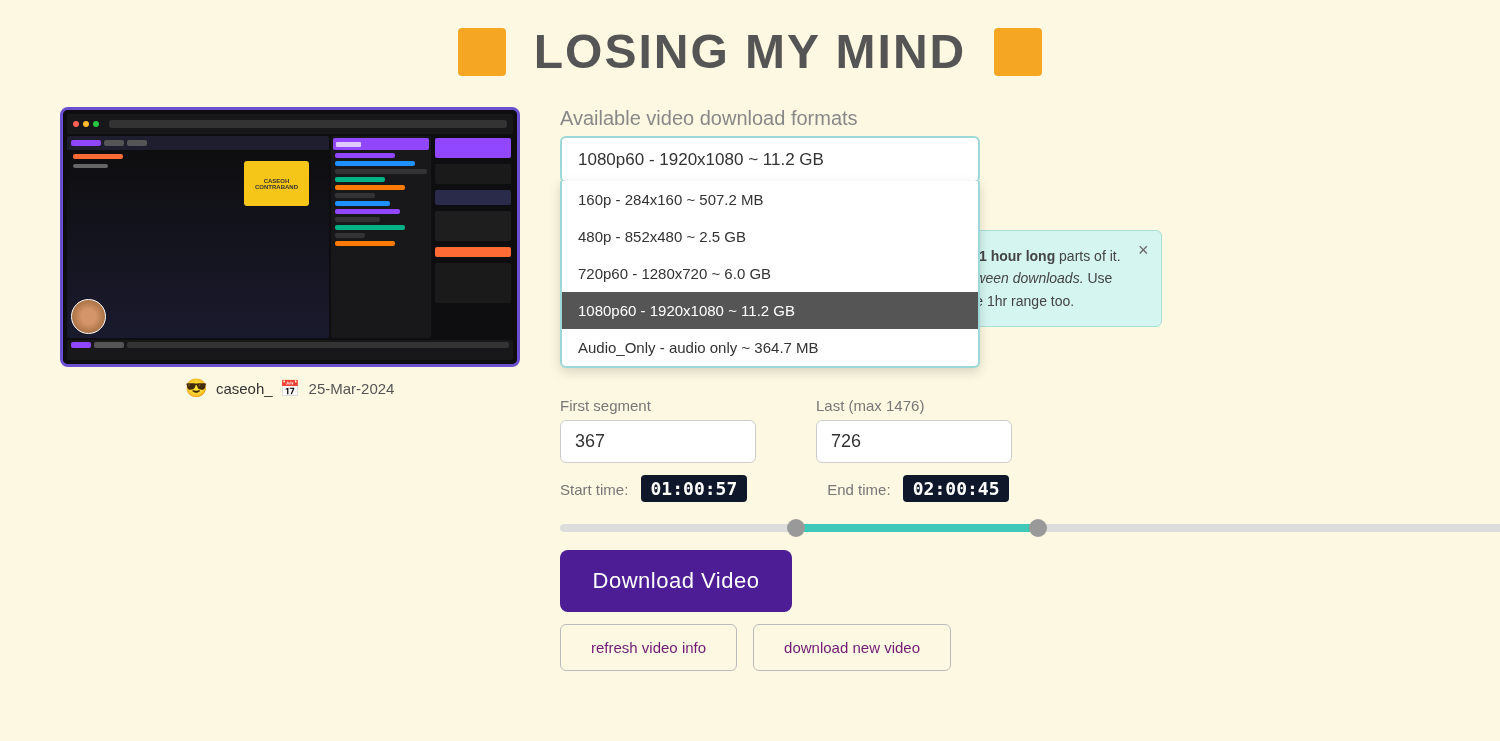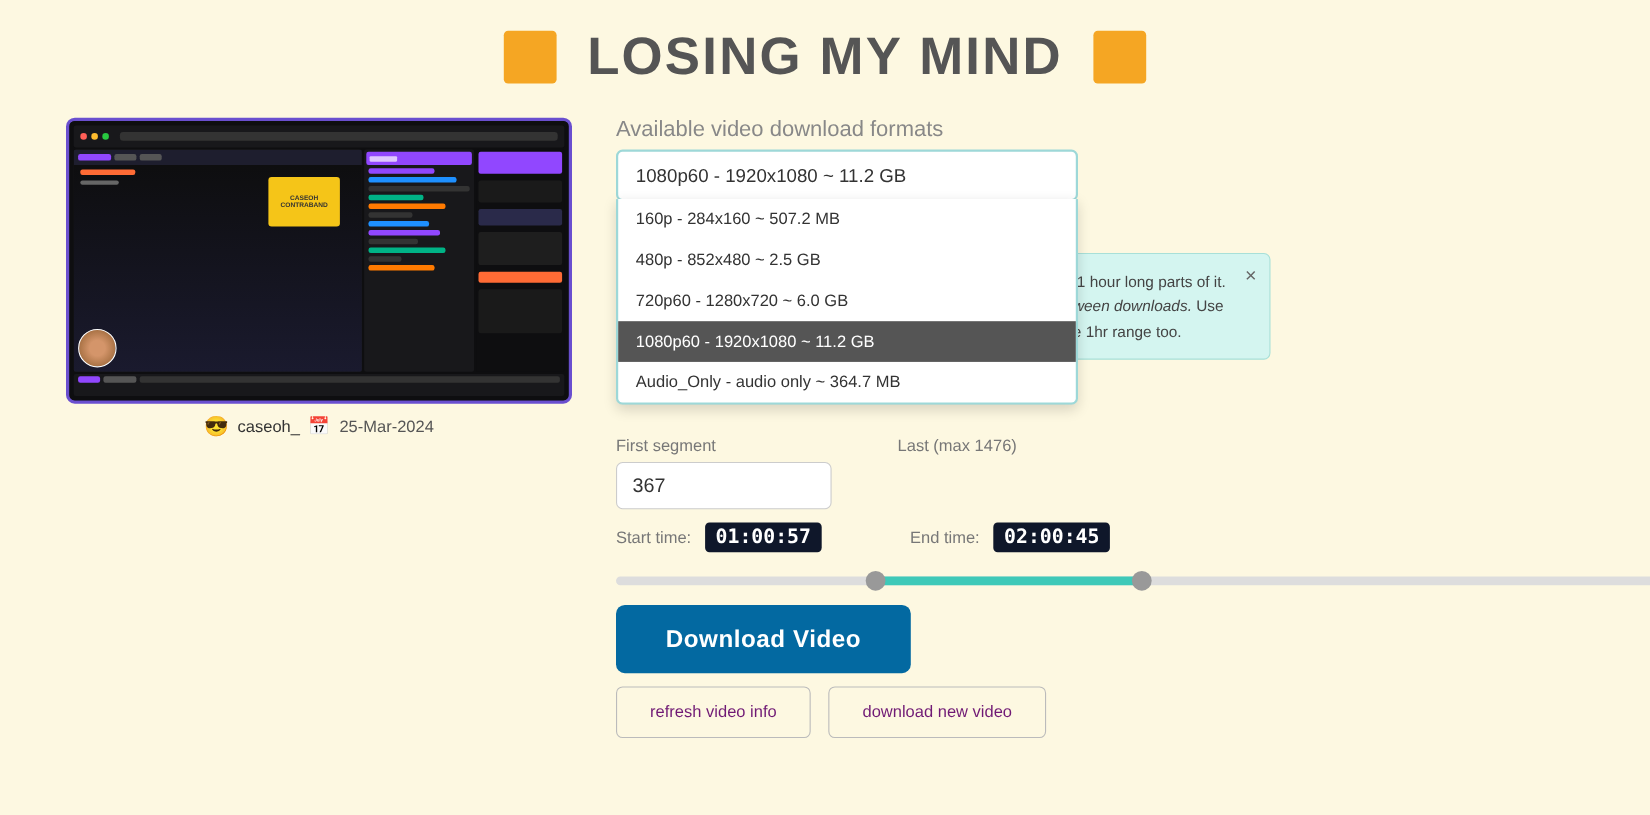--- a/index.html
+++ b/index.html
@@ -271,21 +271,21 @@
       right: 12px;
       font-size: 18px;
       color: #666;
       cursor: pointer;
       background: none;
       border: none;
       line-height: 1;
     }
 
     .info-bold {
-      font-weight: 400;
+      font-weight: 700;
     }
 
     .info-italic {
       font-style: italic;
     }
 
     
     .segment-row {
       display: flex;
       gap: 60px;
@@ -378,26 +378,26 @@
       background: #999;
     }
 
     .slider-thumb.right {
       left: 50.3%;
       background: #999;
     }
 
     
     .download-btn {
-      width: 268px;
+      width: 232px;
       padding: 18px 0;
-      background: #0369a1;
+      background: #4c1d95;
       color: #fff;
       font-size: 22px;
-      font-weight: 700;
+      font-weight: 400;
       border: none;
       border-radius: 8px;
       cursor: pointer;
       letter-spacing: 0.5px;
     }
 
     
     .bottom-buttons {
       display: flex;
       gap: 16px;
@@ -537,20 +537,21 @@
           </div>
         </div>
 
         <div class="segment-row">
           <div class="segment-group">
             <span class="segment-label">First segment</span>
             <input class="segment-input" type="text" value="367" style="">
           </div>
           <div class="segment-group">
             <span class="segment-label">Last (max 1476)</span>
+            <input class="segment-input" type="text" value="726" style="">
           </div>
         </div>
 
         <div class="time-row">
           <div>
             <span>Start time:</span>
             <span class="time-badge">01:00:57</span>
           </div>
           <div>
             <span>End time:</span>

